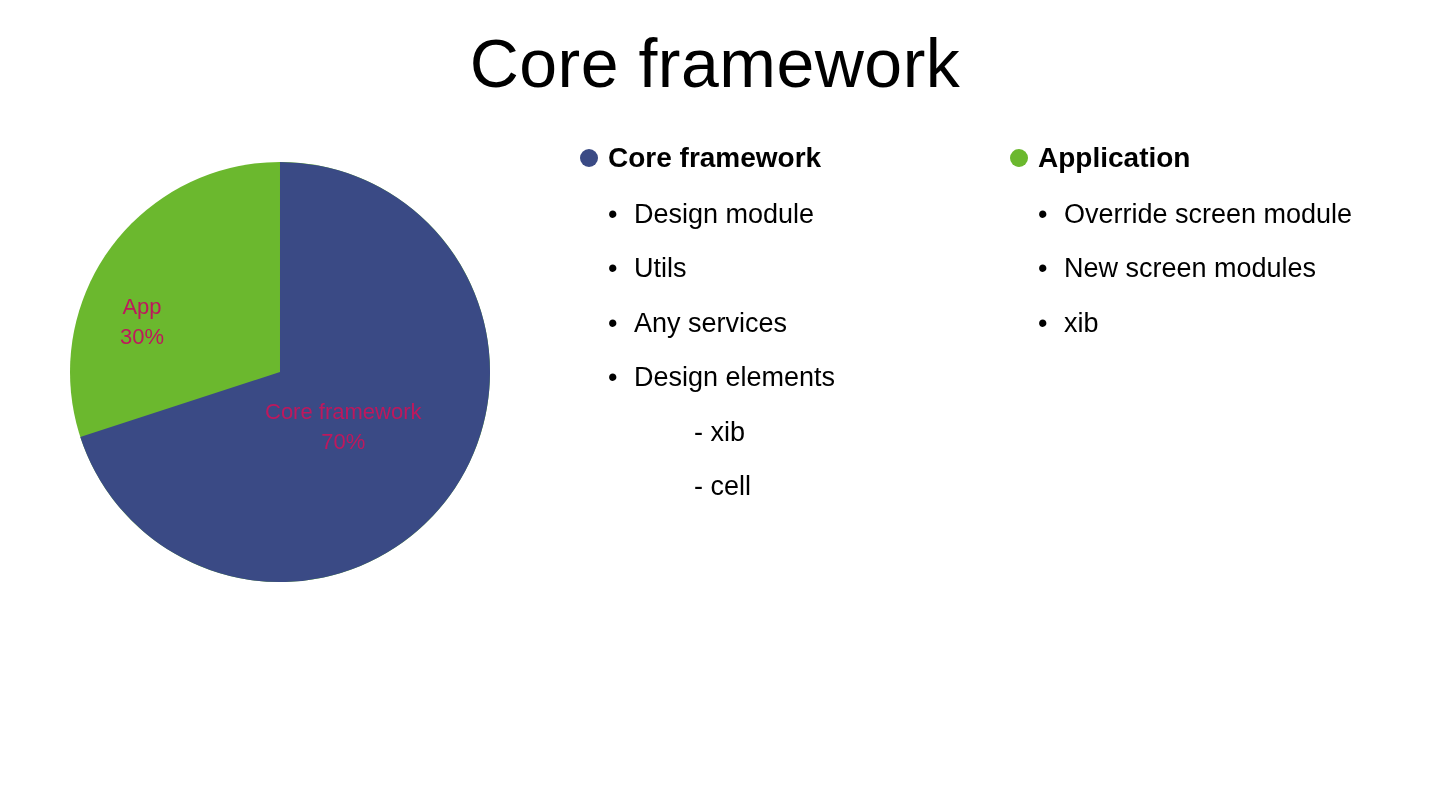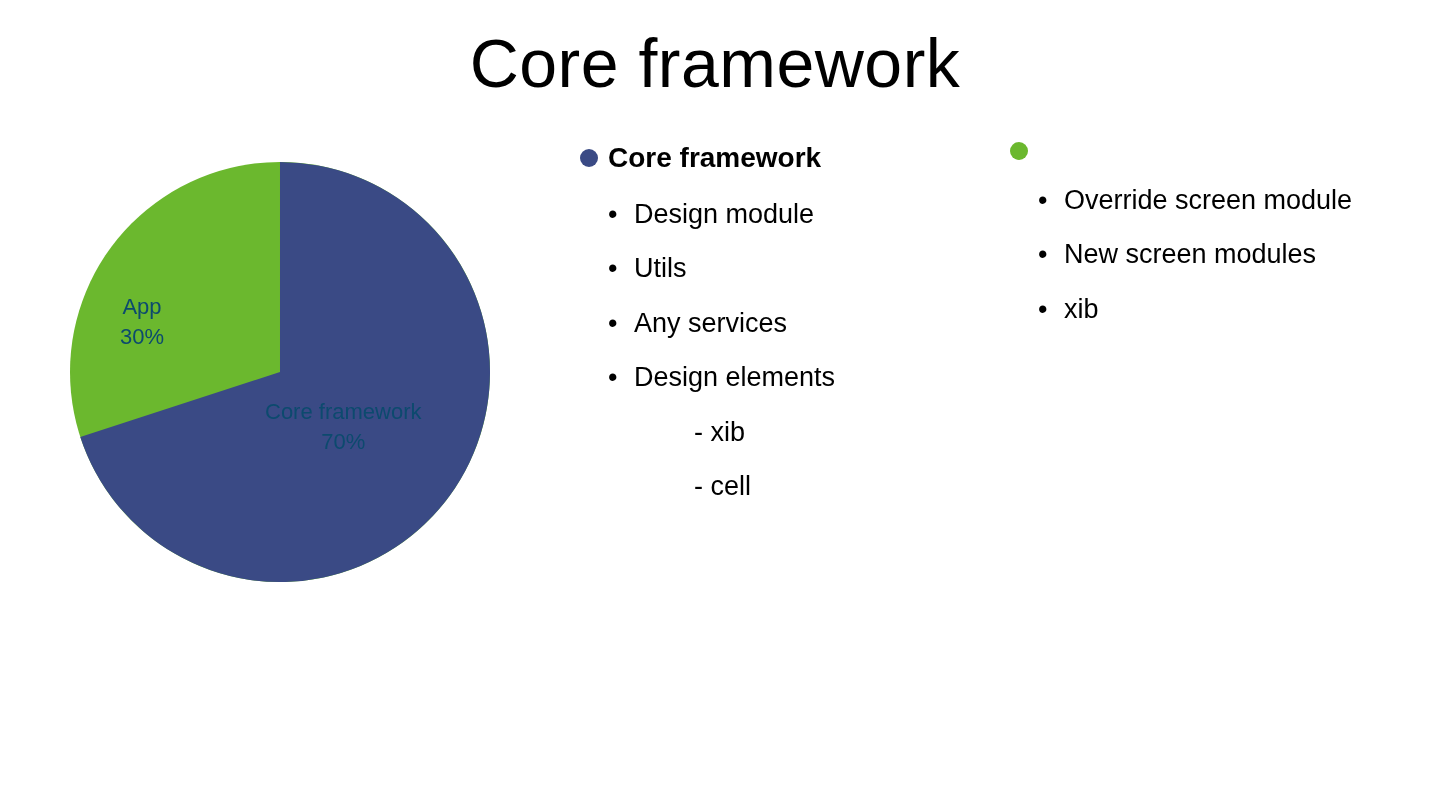--- a/index.html
+++ b/index.html
@@ -39,21 +39,21 @@
       width: 420px;
       height: 420px;
     }
     .pie svg {
       width: 100%;
       height: 100%;
       display: block;
     }
     .pie-label {
       position: absolute;
-      color: #0c4a6e;
+      color: #be185d;
       text-align: center;
       font-size: 22px;
       line-height: 1.35;
       font-weight: 400;
     }
     .columns {
       display: flex;
       flex-direction: row;
       gap: 50px;
       padding-left: 20px;
@@ -153,20 +153,21 @@
             <li>xib</li>
             <li>cell</li>
           </ul>
         </li>
       </ul>
     </div>
 
     <div class="col">
       <div class="col-head">
         <span class="dot" style="background:#6bb82e"></span>
+        <span class="col-head-label">Application</span>
       </div>
       <ul class="bullets">
         <li>Override screen module</li>
         <li>New screen modules</li>
         <li>xib</li>
       </ul>
     </div>
 
   </div>
 

